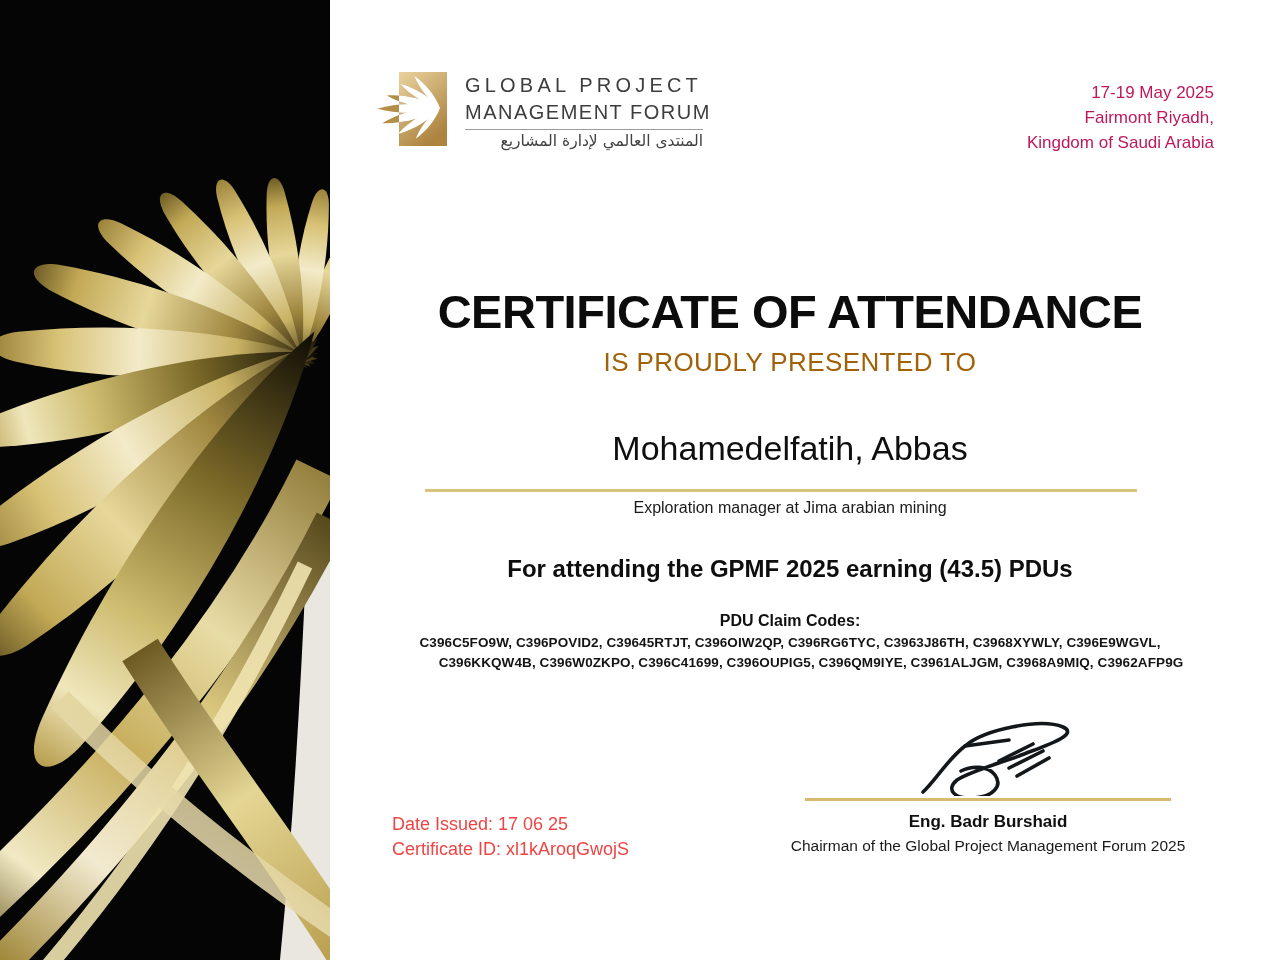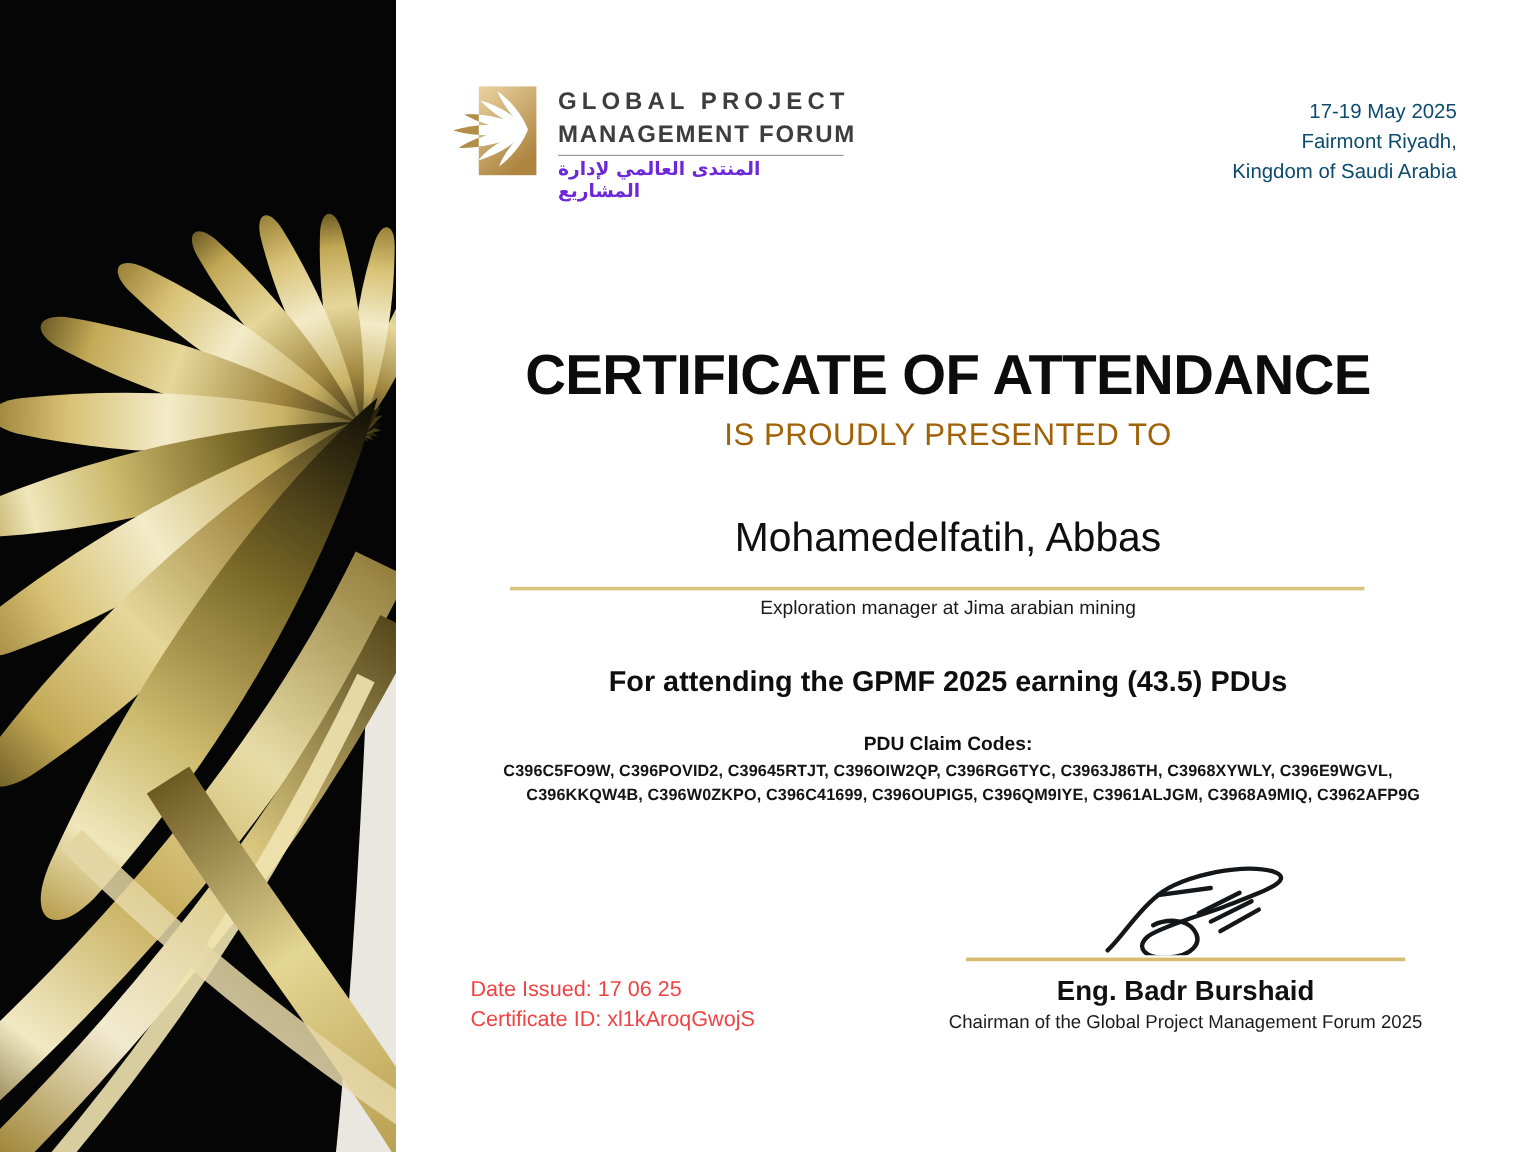--- a/index.html
+++ b/index.html
@@ -8,48 +8,48 @@
     font-family:"Liberation Sans","DejaVu Sans",sans-serif;color:#1a1a1a;
     overflow:hidden;
   }
   
   .art{position:absolute;left:0;top:0;width:330px;height:960px;}
   .art svg{display:block;width:330px;height:960px;}
 
   
   .logo{position:absolute;left:372px;top:66px;display:flex;gap:13px;align-items:flex-start;}
   .logo-mark{width:80px;height:84px;flex:0 0 auto;}
-  .logo-lines{padding-top:8px;font-weight:bold;}
+  .logo-lines{padding-top:8px;}
   .logo-l1{font-size:20px;letter-spacing:4.2px;color:#3d3d3d;white-space:nowrap;}
   .logo-l2{font-size:20px;letter-spacing:1.5px;color:#3d3d3d;margin-top:4px;white-space:nowrap;}
   .logo-sep{width:238px;height:1px;background:#9b9b9b;margin-top:5px;}
-  .logo-ar{font-size:15.5px;color:#6d28d9;margin-top:2px;text-align:left;direction:rtl;
+  .logo-ar{font-size:15.5px;color:#404040;margin-top:2px;text-align:right;direction:rtl;
            font-family:"DejaVu Sans",sans-serif;width:238px;}
 
   
-  .event{position:absolute;top:80px;right:66px;text-align:right;font-size:17px;line-height:25px;color:#0c4a6e;}
+  .event{position:absolute;top:80px;right:66px;text-align:right;font-size:17px;line-height:25px;color:#be185d;}
 
   
   .col{position:absolute;left:330px;width:920px;text-align:center;}
   .title{top:284px;font-size:47px;font-weight:700;letter-spacing:-0.5px;color:#0c0c0c;}
   .subtitle{top:347px;font-size:26px;letter-spacing:0.4px;color:#a16207;}
   .name{top:429px;font-size:34px;color:#0f0f0f;}
   .nameline{position:absolute;left:425px;top:489px;width:712px;height:3px;background:#d9c27b;}
   .role{top:499px;font-size:16px;color:#1b1b1b;}
   .ach{top:555px;font-size:24px;font-weight:700;color:#0e0e0e;}
   .pduh{top:612px;font-size:16px;font-weight:700;color:#101010;}
   .codes{font-size:13.5px;font-weight:700;letter-spacing:0.1px;color:#141414;white-space:nowrap;}
   .code1{top:635px;}
   .code2{top:655px;margin-left:21px;}
 
   
   .signblock{position:absolute;left:770px;top:698px;width:436px;text-align:center;}
   .sig-svg{display:block;margin:0 auto;width:215px;height:98px;}
   .sigline{width:366px;height:3px;background:#d6ba70;margin:2px auto 0;}
-  .signame{margin-top:11px;font-size:23px;font-weight:700;color:#101010;}
+  .signame{margin-top:11px;font-size:17px;font-weight:700;color:#101010;}
   .sigtitle{margin-top:5px;font-size:15.5px;color:#1b1b1b;}
 
   
   .issued{position:absolute;left:392px;top:812px;font-size:18px;line-height:25px;color:#ef4444;text-align:left;}
 </style>
 </head>
 <body>
 
 <div class="page">
 

